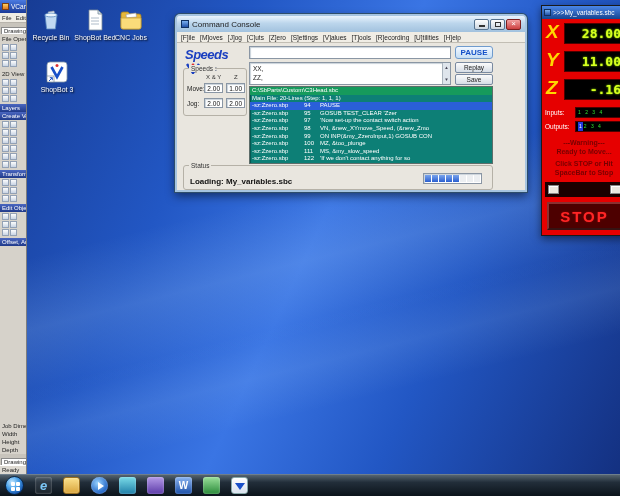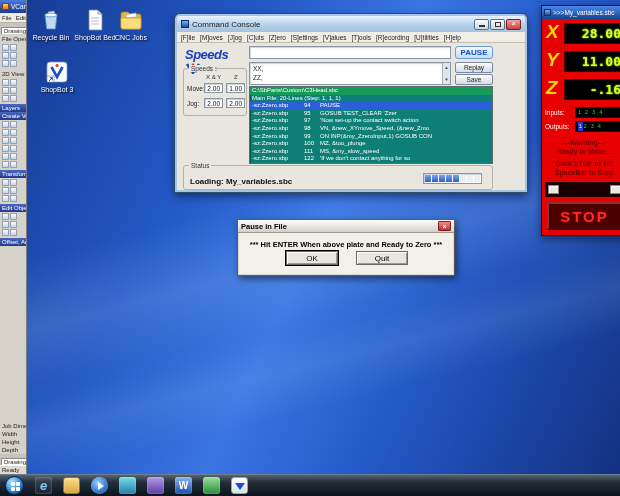--- a/index.html
+++ b/index.html
@@ -423,29 +423,20 @@
     <div class="warn" style="top:153px;">Click STOP or Hit</div>
     <div class="warn" style="top:162px;">SpaceBar to Stop</div>
 
     <div class="ctrlstrip">
       <span class="minibtn"></span>
       <span class="minibtn"></span>
     </div>
     <div class="stopbtn">STOP</div>
   </div>
 
-  <div class="pause">
-    <div class="ptitle">
-      <span>Pause in File</span>
-      <span class="pclose">×</span>
-    </div>
-    <div class="pmsg">*** Hit ENTER When above plate and Ready to Zero ***</div>
-    <div class="pbtn ok">OK</div>
-    <div class="pbtn quit">Quit</div>
-  </div>
 
   <div class="taskbar">
     <div class="orb"></div>
     <div class="ticon t-ie"></div>
     <div class="ticon t-folder"></div>
     <div class="ticon t-wmp"></div>
     <div class="ticon t-app1"></div>
     <div class="ticon t-app2"></div>
     <div class="ticon t-word"></div>
     <div class="ticon t-app3"></div>

